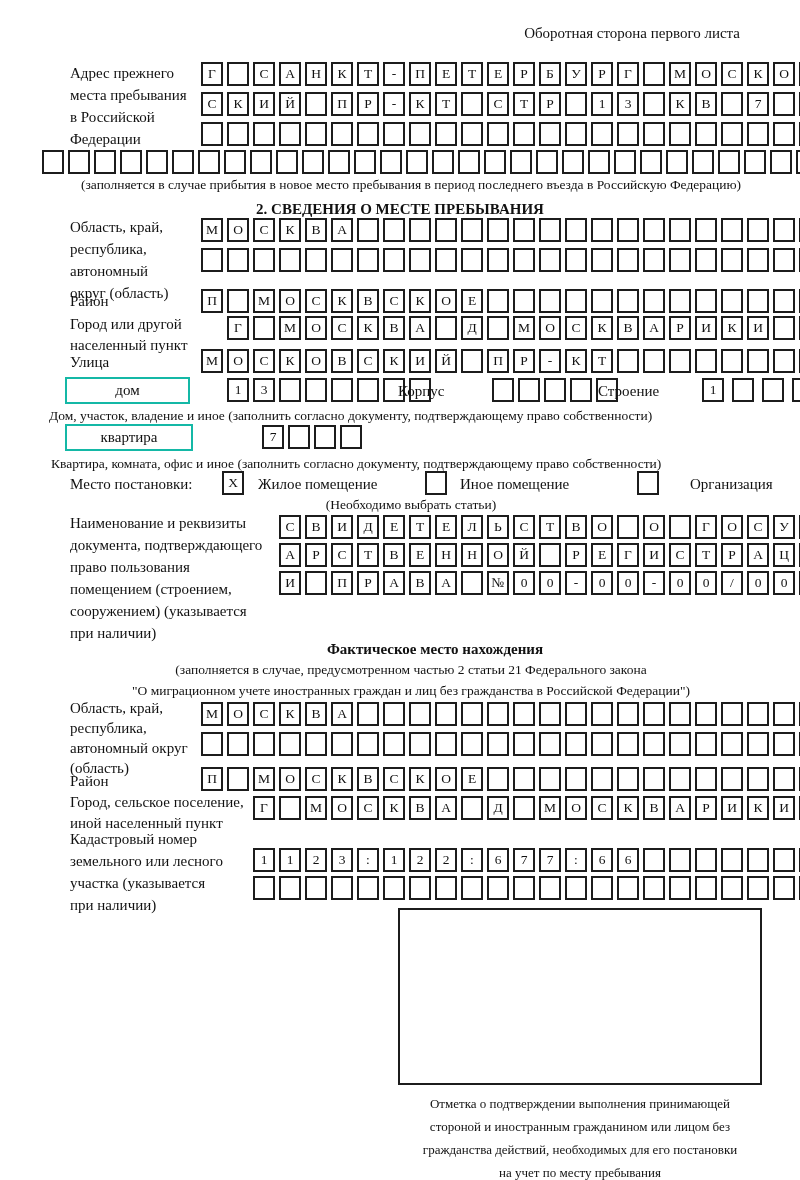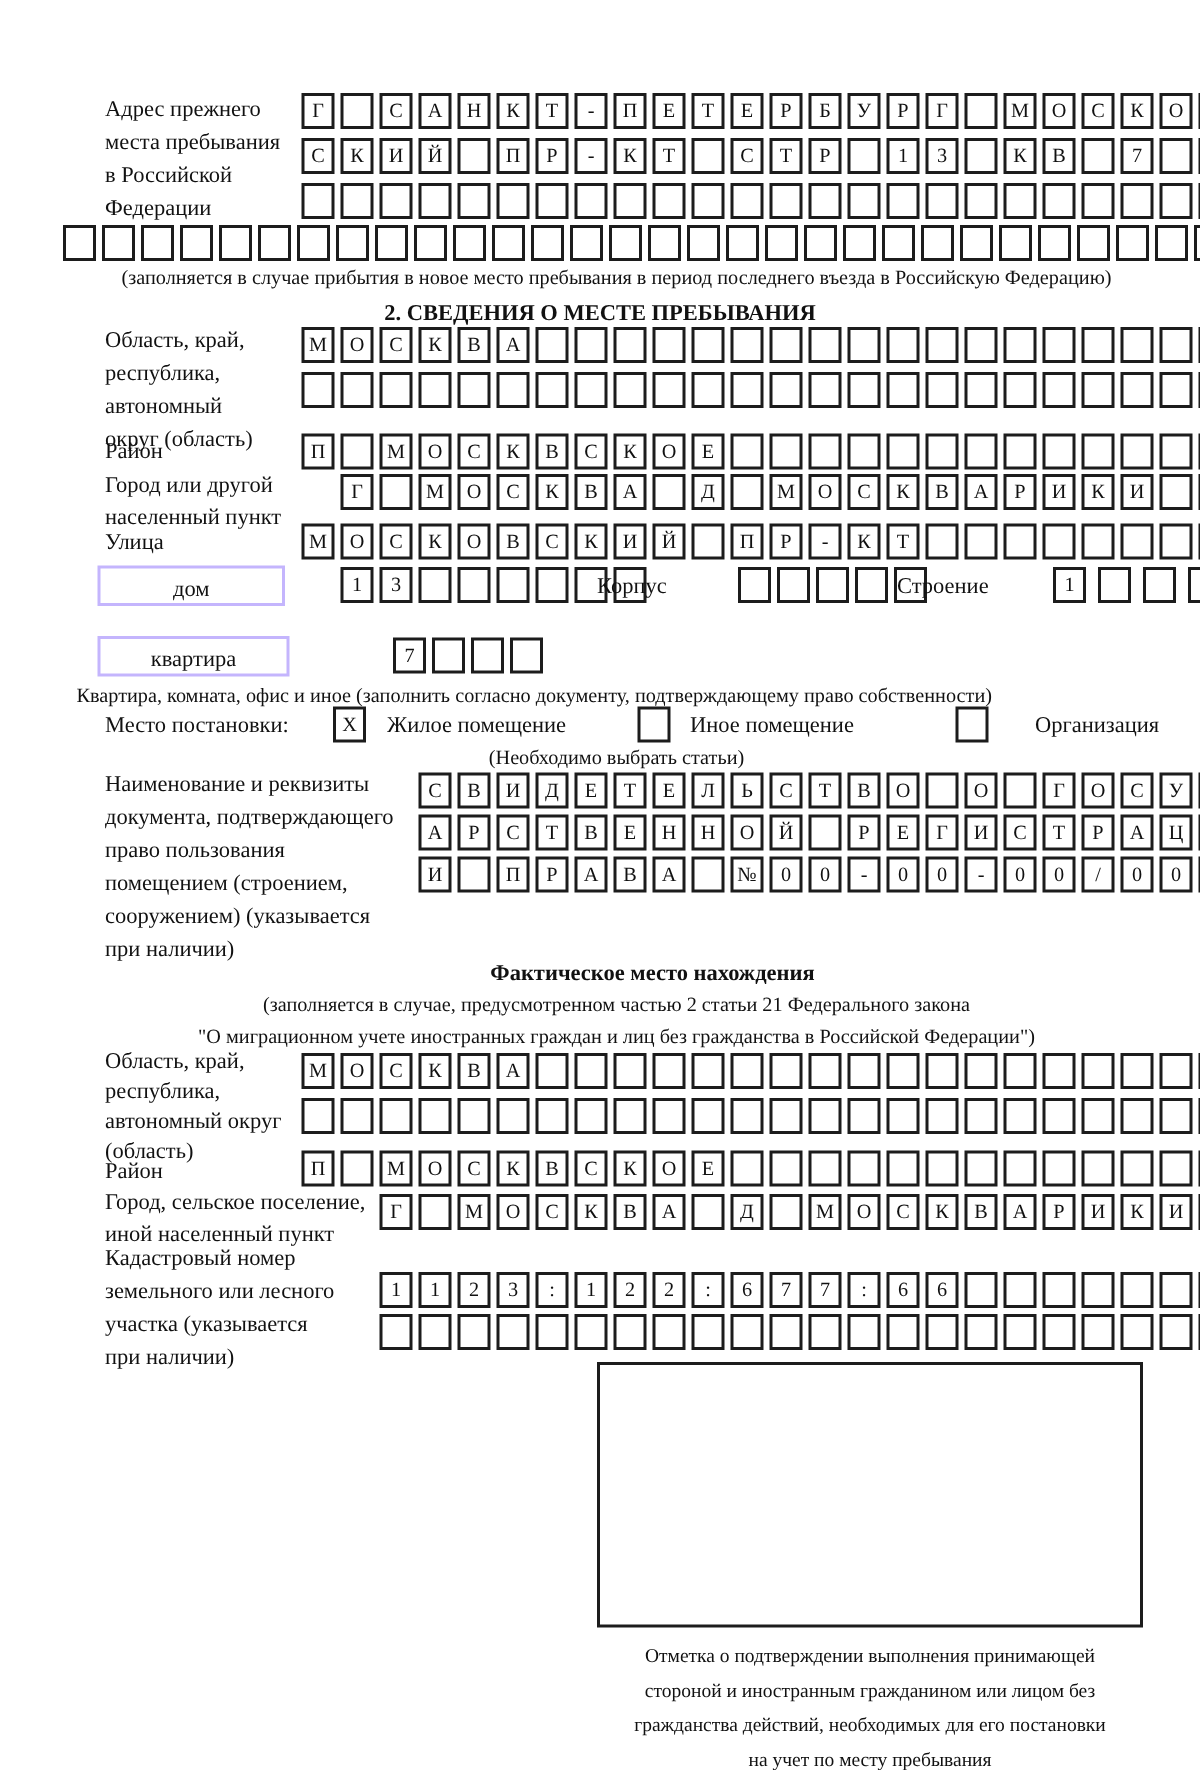--- a/index.html
+++ b/index.html
@@ -8,30 +8,31 @@
   .abs{position:absolute;}
   .lbl{font-size:15px;line-height:22px;white-space:nowrap;}
   .note{font-size:13.5px;white-space:nowrap;padding-left:11px;}
   .center{left:0;width:800px;text-align:center;}
   .bold{font-weight:bold;}
   .cellrow{white-space:nowrap;margin-left:30px;}
   .cell{display:inline-block;box-sizing:border-box;width:22px;height:24px;
         border:2px solid #1c1c1c;margin-right:4px;text-align:center;
         font-size:13.5px;line-height:20px;vertical-align:top;background:#fff;}
   .gap8 .cell{margin-right:8px;}
-  .fieldbox{box-sizing:border-box;border:2px solid #c4b5fd;height:27px;
-        display:flex;align-items:flex-end;justify-content:center;font-size:15px;}
+  .fieldbox{box-sizing:border-box;border:2px solid #14b8a6;height:27px;
+        display:flex;align-items:center;justify-content:center;font-size:15px;}
   .stampbox{box-sizing:border-box;border:2px solid #1c1c1c;background:#fff;}
   .capline{font-size:13px;line-height:23px;text-align:center;}
 </style>
 </head>
 <body>
 
 <div id="page">
 
+  <div class="abs lbl" style="top:22px;right:60px;">Оборотная сторона первого листа</div>
 
   <div class="abs lbl" style="left:70px;top:62px;">
     <div>Адрес прежнего</div>
     <div>места пребывания</div>
     <div>в Российской</div>
     <div>Федерации</div>
   </div>
   <div class="abs cellrow" style="left:171px;top:62px;"><span class="cell">Г</span><span class="cell"></span><span class="cell">С</span><span class="cell">А</span><span class="cell">Н</span><span class="cell">К</span><span class="cell">Т</span><span class="cell">-</span><span class="cell">П</span><span class="cell">Е</span><span class="cell">Т</span><span class="cell">Е</span><span class="cell">Р</span><span class="cell">Б</span><span class="cell">У</span><span class="cell">Р</span><span class="cell">Г</span><span class="cell"></span><span class="cell">М</span><span class="cell">О</span><span class="cell">С</span><span class="cell">К</span><span class="cell">О</span><span class="cell">В</span></div>
   <div class="abs cellrow" style="left:171px;top:92px;"><span class="cell">С</span><span class="cell">К</span><span class="cell">И</span><span class="cell">Й</span><span class="cell"></span><span class="cell">П</span><span class="cell">Р</span><span class="cell">-</span><span class="cell">К</span><span class="cell">Т</span><span class="cell"></span><span class="cell">С</span><span class="cell">Т</span><span class="cell">Р</span><span class="cell"></span><span class="cell">1</span><span class="cell">3</span><span class="cell"></span><span class="cell">К</span><span class="cell">В</span><span class="cell"></span><span class="cell">7</span><span class="cell"></span><span class="cell"></span></div>
   <div class="abs cellrow" style="left:171px;top:122px;"><span class="cell"></span><span class="cell"></span><span class="cell"></span><span class="cell"></span><span class="cell"></span><span class="cell"></span><span class="cell"></span><span class="cell"></span><span class="cell"></span><span class="cell"></span><span class="cell"></span><span class="cell"></span><span class="cell"></span><span class="cell"></span><span class="cell"></span><span class="cell"></span><span class="cell"></span><span class="cell"></span><span class="cell"></span><span class="cell"></span><span class="cell"></span><span class="cell"></span><span class="cell"></span><span class="cell"></span></div>
@@ -62,20 +63,21 @@
   <div class="abs cellrow" style="left:171px;top:349px;"><span class="cell">М</span><span class="cell">О</span><span class="cell">С</span><span class="cell">К</span><span class="cell">О</span><span class="cell">В</span><span class="cell">С</span><span class="cell">К</span><span class="cell">И</span><span class="cell">Й</span><span class="cell"></span><span class="cell">П</span><span class="cell">Р</span><span class="cell">-</span><span class="cell">К</span><span class="cell">Т</span><span class="cell"></span><span class="cell"></span><span class="cell"></span><span class="cell"></span><span class="cell"></span><span class="cell"></span><span class="cell"></span><span class="cell"></span></div>
 
   <div class="abs fieldbox" style="left:65px;top:377px;width:125px;">
     <span>дом</span>
   </div>
   <div class="abs cellrow" style="left:197px;top:378px;"><span class="cell">1</span><span class="cell">3</span><span class="cell"></span><span class="cell"></span><span class="cell"></span><span class="cell"></span><span class="cell"></span><span class="cell"></span></div>
   <div class="abs lbl" style="left:398px;top:380px;">Корпус</div>
   <div class="abs cellrow" style="left:462px;top:378px;"><span class="cell"></span><span class="cell"></span><span class="cell"></span><span class="cell"></span><span class="cell"></span></div>
   <div class="abs lbl" style="left:598px;top:380px;">Строение</div>
   <div class="abs cellrow gap8" style="left:672px;top:378px;"><span class="cell">1</span><span class="cell"></span><span class="cell"></span><span class="cell"></span></div>
+  <div class="abs note" style="left:38px;top:408px;">Дом, участок, владение и иное (заполнить согласно документу, подтверждающему право собственности)</div>
 
   <div class="abs fieldbox" style="left:65px;top:424px;width:128px;">
     <span>квартира</span>
   </div>
   <div class="abs cellrow" style="left:232px;top:425px;"><span class="cell">7</span><span class="cell"></span><span class="cell"></span><span class="cell"></span></div>
   <div class="abs note" style="left:40px;top:456px;">Квартира, комната, офис и иное (заполнить согласно документу, подтверждающему право собственности)</div>
 
   <div class="abs lbl" style="left:70px;top:473px;">Место постановки:</div>
   <span class="abs cell" style="left:222px;top:471px;">X</span>
   <div class="abs lbl" style="left:258px;top:473px;">Жилое помещение</div>

